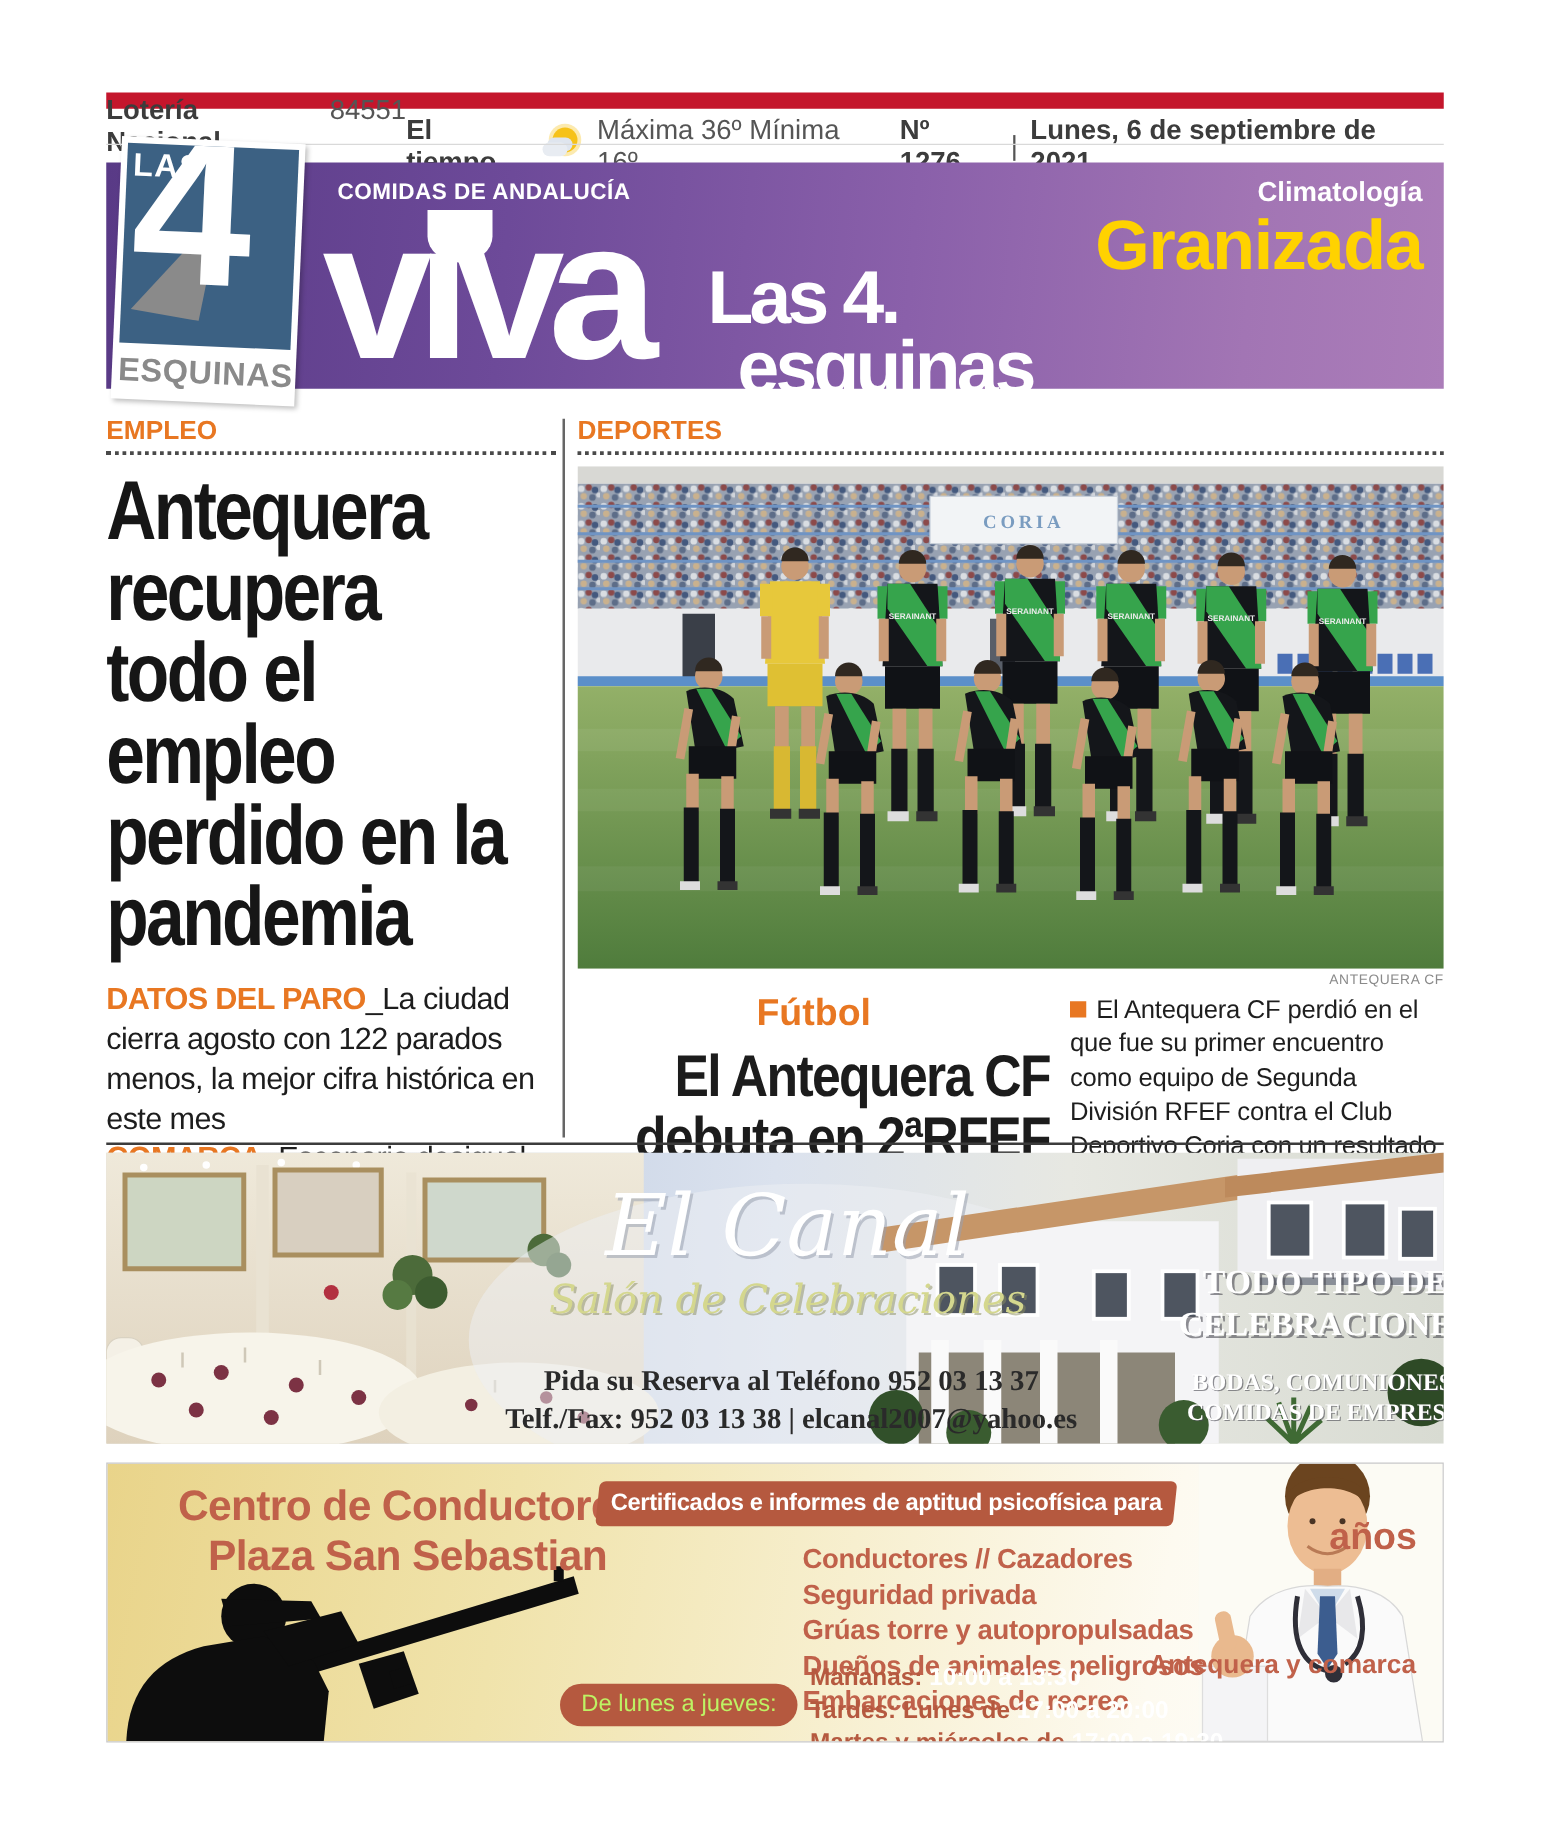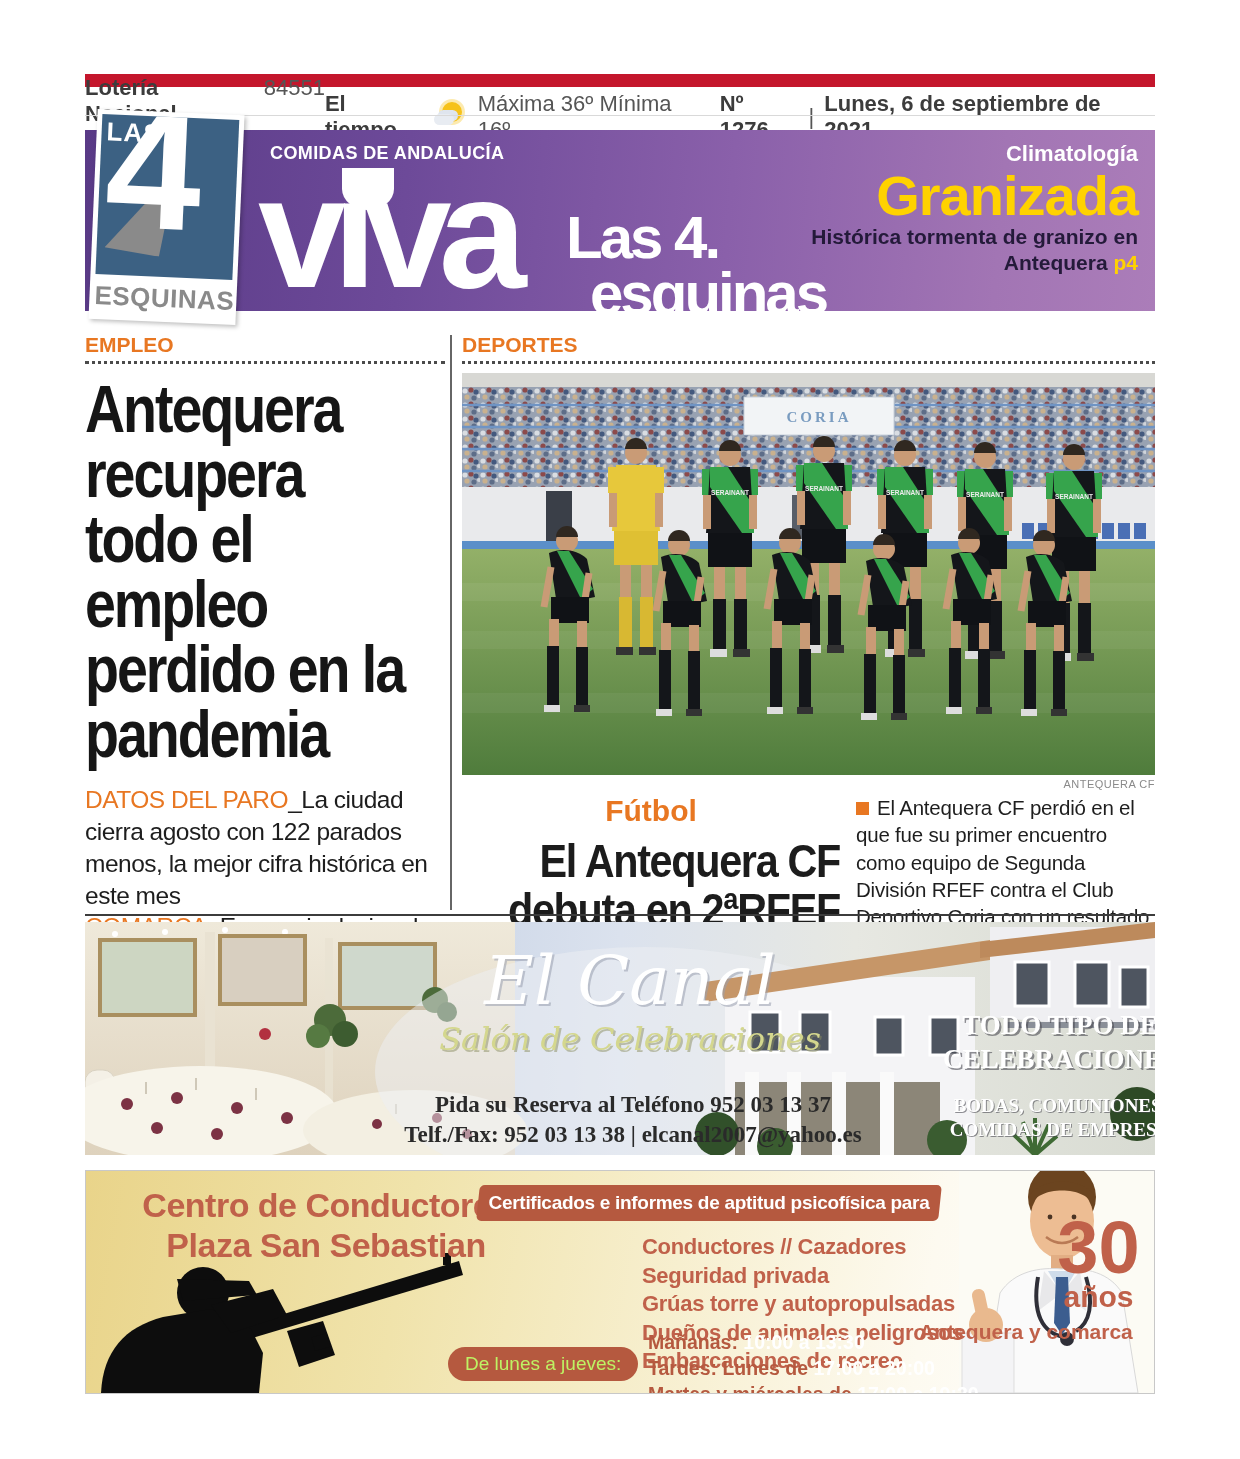--- a/index.html
+++ b/index.html
@@ -45,21 +45,21 @@
   #climat .s .pg{color:#ffd200;}
 
   
   .seclabel{color:#e87722;font-weight:800;font-size:21px;letter-spacing:0;}
   .dotline{border-bottom:3px dotted #4a4a4a;margin-top:3px;height:1px;}
   #leftcol{left:85px;top:333px;width:360px;}
   #headline{margin-top:12px;}
   #headline div{font-size:67px;font-weight:bold;color:#161616;line-height:65px;letter-spacing:-2.5px;
       transform:scaleX(.83);transform-origin:0 50%;white-space:nowrap;}
   #deck{margin-top:18px;font-size:24.5px;line-height:1.3;color:#1d1d1d;letter-spacing:-.5px;}
-  .olabel{color:#e87722;font-weight:400;}
+  .olabel{color:#e87722;font-weight:700;}
   .opage{color:#e87722;font-weight:800;}
   #vrule{left:450px;top:335px;width:2px;height:575px;background:#666;}
   #sportscol{left:462px;top:333px;width:693px;}
   #photo{display:block;margin-top:9px;}
   #caption{text-align:right;font-size:11px;color:#8a8a8a;letter-spacing:.5px;margin-top:3px;}
   #sportsrow{display:flex;margin-top:4px;}
   #sheadbox{width:378px;}
   #skick{text-align:center;color:#e87722;font-weight:800;font-size:30px;margin-bottom:8px;}
   #shead div{font-size:47px;font-weight:bold;color:#1c1c1c;letter-spacing:-1.5px;line-height:49px;
       text-align:right;transform:scaleX(.88);transform-origin:100% 50%;white-space:nowrap;}
@@ -120,24 +120,20 @@
   <div class="abs" id="masthead"></div>
   <div class="abs" id="mh-kicker">COMIDAS DE ANDALUCÍA</div>
   <div class="abs" id="brand"><span>vıva</span><span id="ibar"></span></div>
   <div class="abs" id="brand2">
     <div class="l1">Las 4.</div>
     <div class="l2">esquinas</div>
   </div>
   <div class="abs" id="climat">
     <div class="k">Climatología</div>
     <div class="t">Granizada</div>
-    <div class="s">
-      <div>Histórica tormenta de granizo en</div>
-      <div><span>Antequera </span><span class="pg">p4</span></div>
-    </div>
   </div>
 
   <div class="abs" id="logo">
     <div id="logo-blue">
       <div id="logo-sail"></div>
       <div id="logo-four">4</div>
       <div id="logo-las">LAS</div>
     </div>
     <div id="logo-esq">ESQUINAS</div>
   </div>
@@ -462,21 +458,20 @@
 
     <div id="ad2-pill">De lunes a jueves:</div>
 
     <div id="ad2-sched">
       <div><span class="lab">Mañanas: </span><span class="tim">10:00 a 13:30</span></div>
       <div><span class="lab">Tardes: Lunes de </span><span class="tim">17:00 a 20:00</span></div>
       <div><span class="lab">Martes y miércoles de </span><span class="tim">17:00 a 19:30</span></div>
     </div>
 
     <div id="ad2-years">
-      <div class="n">30</div>
       <div class="w">años</div>
     </div>
 
     <div id="ad2-serv">
       <div>Antequera y comarca</div>
     </div>
   </div>
 
 </div>
 

